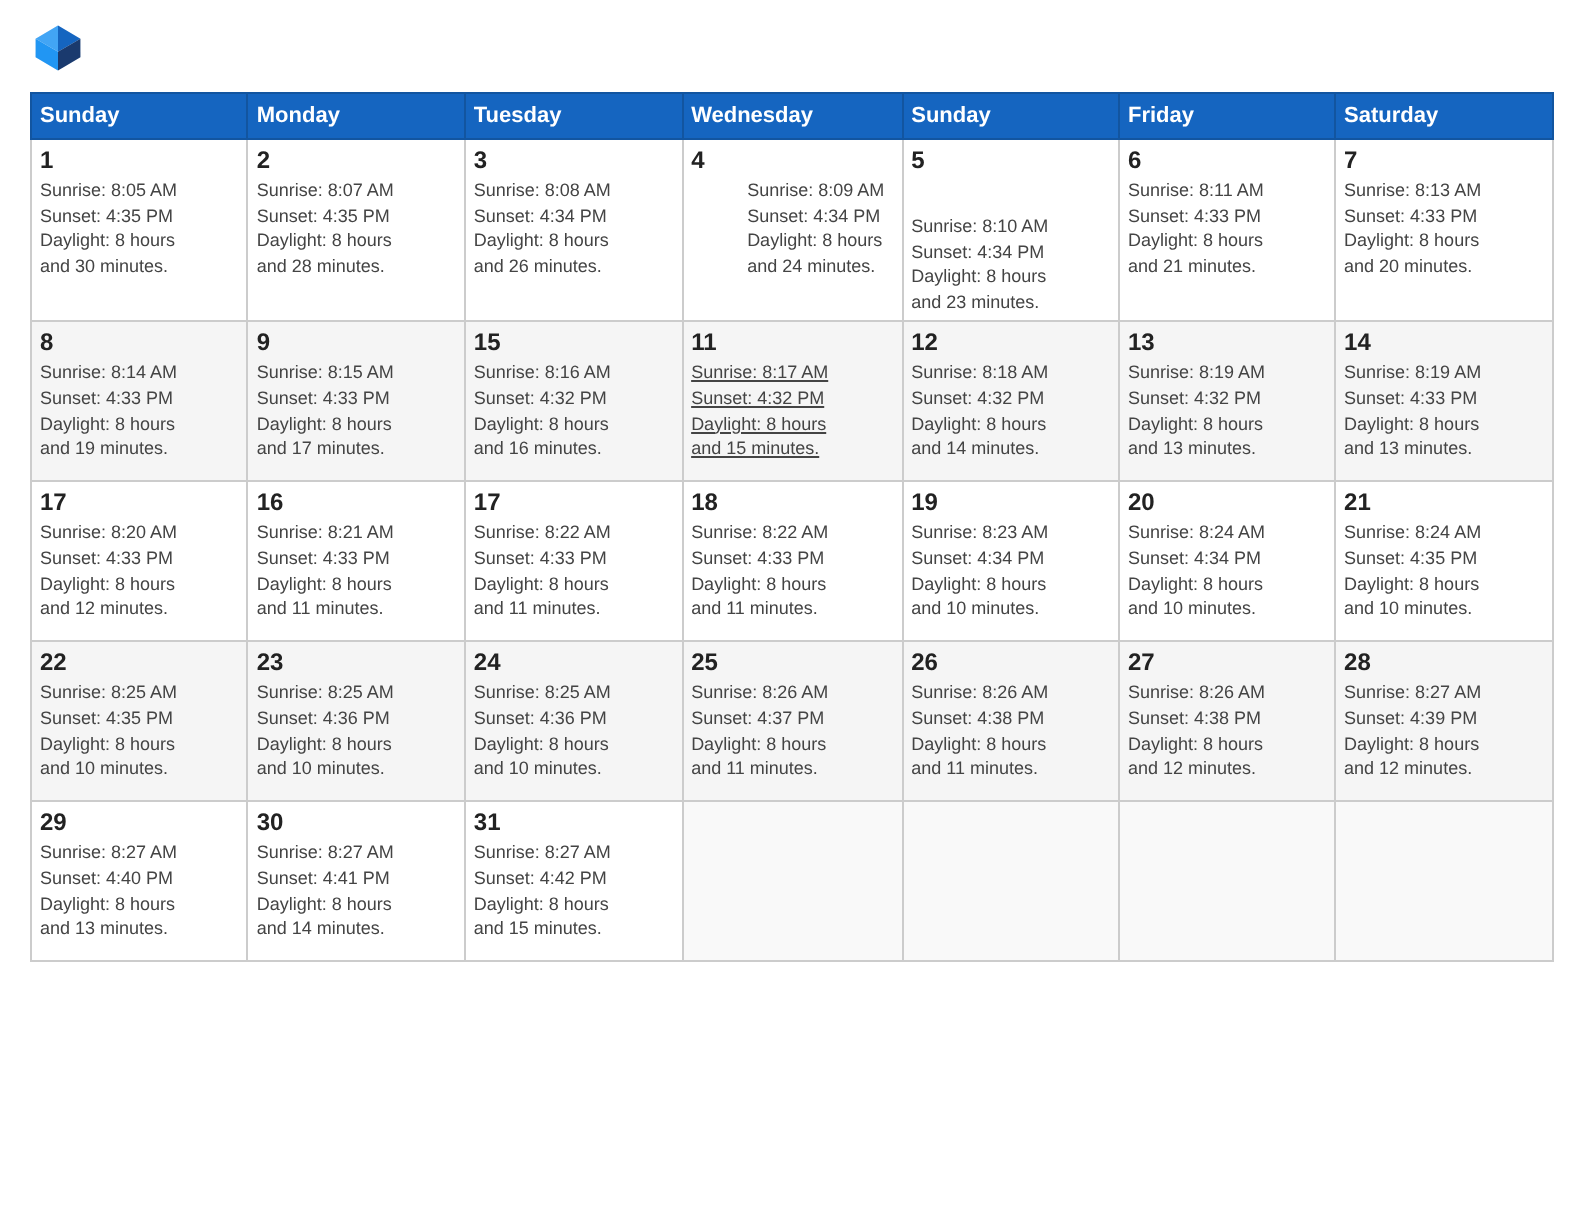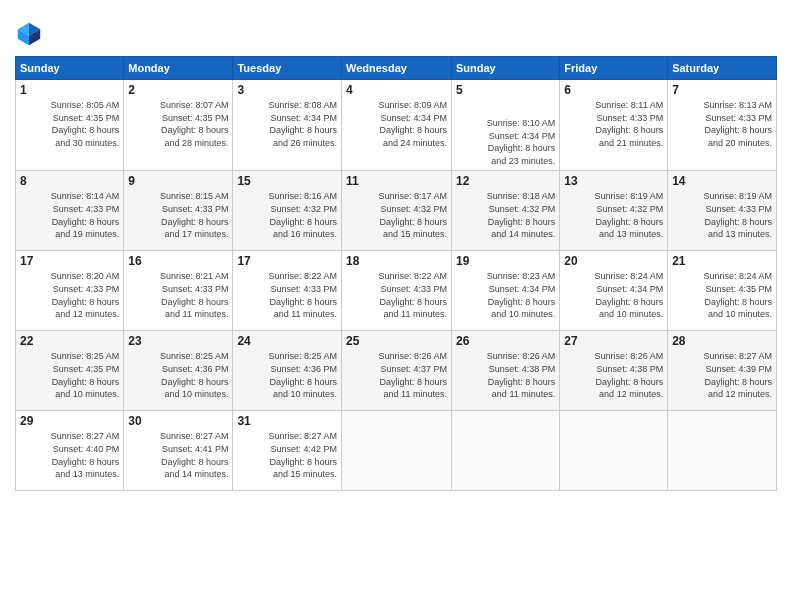--- a/index.html
+++ b/index.html
@@ -6,21 +6,21 @@
     body {
       width: 792px;
       height: 612px;
       font-family: Arial, sans-serif;
       background: #fff;
       overflow: hidden;
     }
     .container {
       width: 792px;
       height: 461px;
-      padding: 20px 15px;
+      padding: 10px 15px;
     }
     .header {
       display: flex;
       justify-content: space-between;
       align-items: flex-start;
       margin-bottom: 8px;
     }
     .logo {
       display: flex;
       align-items: center;
@@ -78,21 +78,20 @@
       font-size: 12px;
       font-weight: bold;
       color: #222;
       display: block;
       margin-bottom: 2px;
     }
     .day-info {
       color: #444;
       font-size: 9px;
       line-height: 1.4;
-      text-align: right;
     }
     .empty-cell {
       background: #f9f9f9 !important;
     }
   </style>
 </head>
 <body>
 
 <div class="container">
   <div class="header">
@@ -131,21 +130,21 @@
     <tr>
           <td>
             <span class="day-number">1</span>
             <div class="day-info" style="white-space: pre-line;">Sunrise: 8:05 AM
 Sunset: 4:35 PM
 Daylight: 8 hours
 and 30 minutes.</div>
           </td>
           <td>
             <span class="day-number">2</span>
-            <div class="day-info" style="white-space: pre-line; margin-left: 17px;">Sunrise: 8:07 AM
+            <div class="day-info" style="white-space: pre-line;">Sunrise: 8:07 AM
 Sunset: 4:35 PM
 Daylight: 8 hours
 and 28 minutes.</div>
           </td>
           <td>
             <span class="day-number">3</span>
             <div class="day-info" style="white-space: pre-line;">Sunrise: 8:08 AM
 Sunset: 4:34 PM
 Daylight: 8 hours
 and 26 minutes.</div>
@@ -196,21 +195,21 @@
           </td>
           <td>
             <span class="day-number">15</span>
             <div class="day-info" style="white-space: pre-line;">Sunrise: 8:16 AM
 Sunset: 4:32 PM
 Daylight: 8 hours
 and 16 minutes.</div>
           </td>
           <td>
             <span class="day-number">11</span>
-            <div class="day-info" style="white-space: pre-line;">Sunrise: 8:17 AM
+            <div class="day-info" style="white-space: pre-line; text-decoration: underline;">Sunrise: 8:17 AM
 Sunset: 4:32 PM
 Daylight: 8 hours
 and 15 minutes.</div>
           </td>
           <td>
             <span class="day-number">12</span>
             <div class="day-info" style="white-space: pre-line;">Sunrise: 8:18 AM
 Sunset: 4:32 PM
 Daylight: 8 hours
 and 14 minutes.</div>

